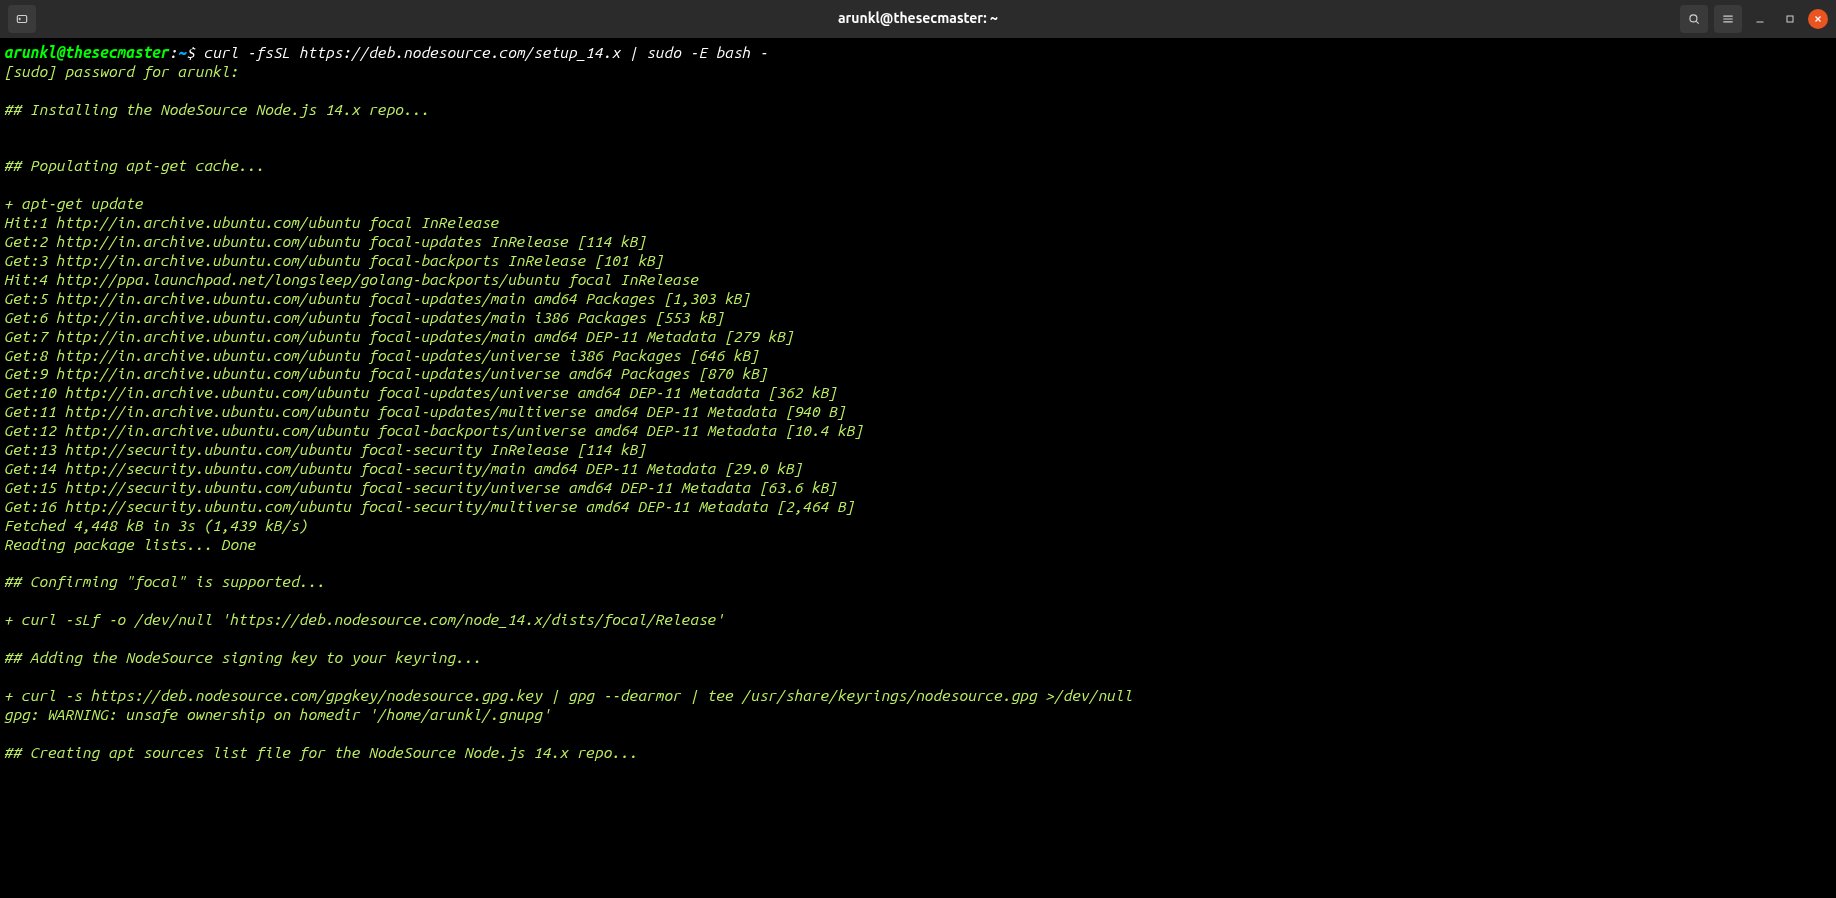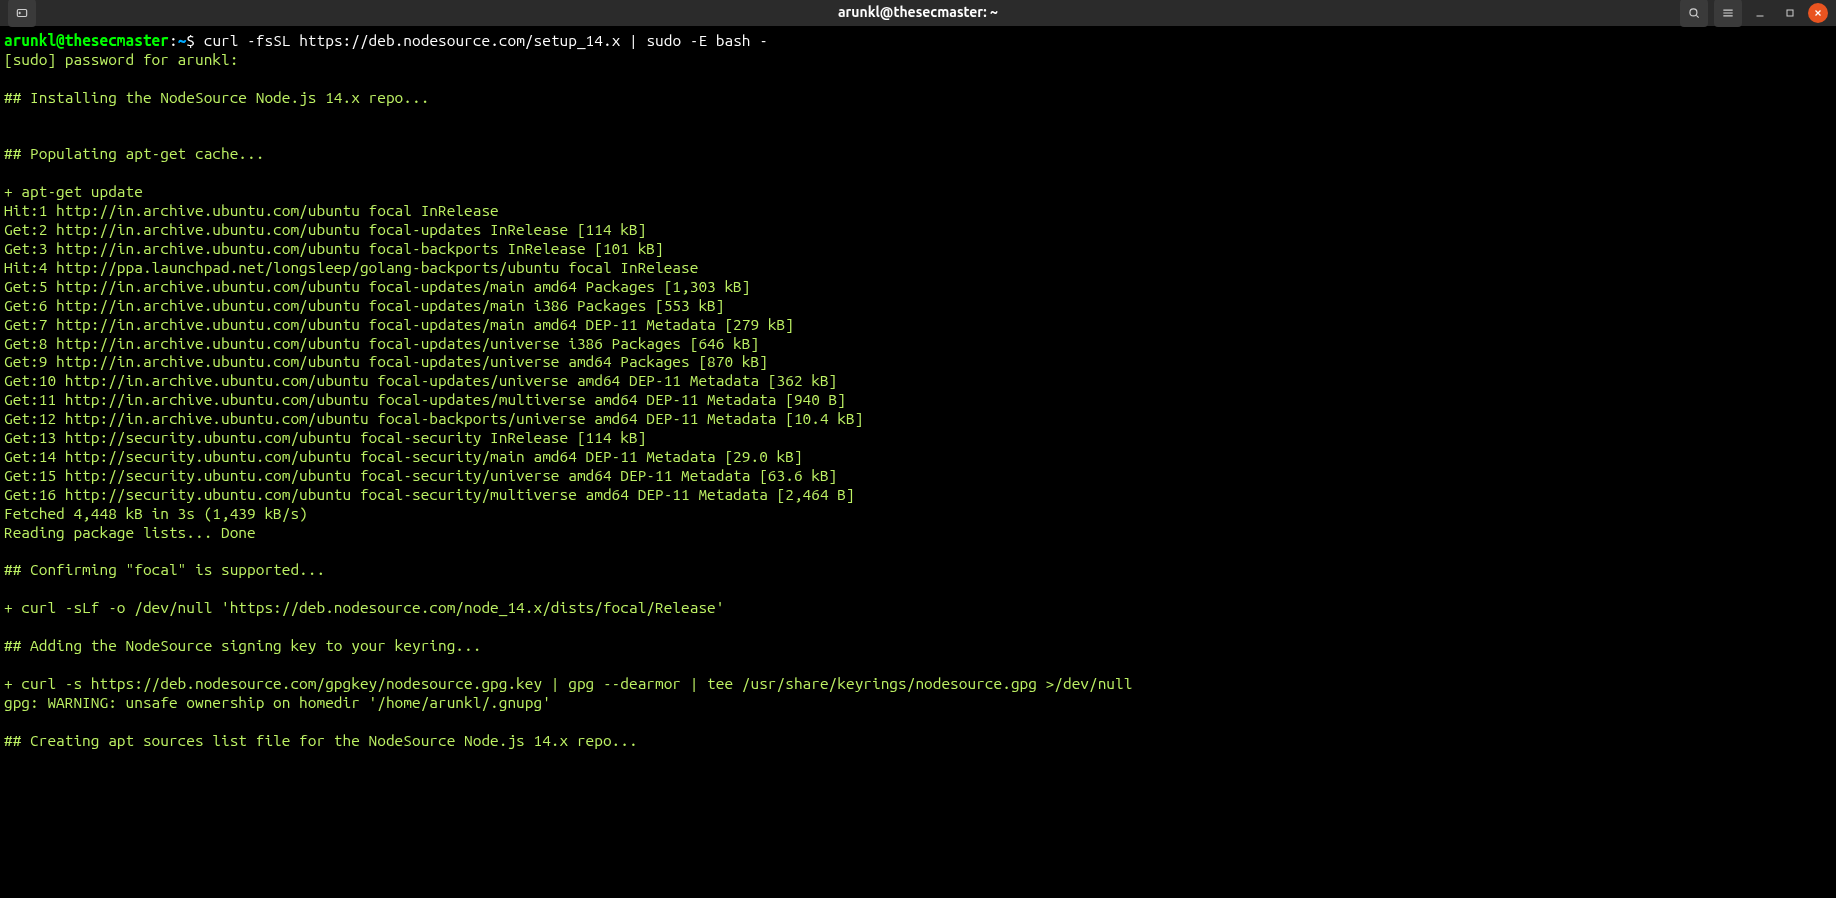--- a/index.html
+++ b/index.html
@@ -13,21 +13,21 @@
     overflow: hidden;
   }
   .window {
     width: 1836px;
     height: 898px;
     background: #000;
     display: flex;
     flex-direction: column;
   }
   .titlebar {
-    height: 26px;
+    height: 38px;
     background: #2b2b2b;
     display: flex;
     align-items: center;
     color: #e6e6e6;
     font-family: Ubuntu, "Segoe UI", sans-serif;
     font-size: 14px;
     position: relative;
   }
   .titlebar .left-group {
     display: flex;
@@ -80,21 +80,21 @@
   }
   .win-ctrl svg { width: 12px; height: 12px; }
 
   .terminal-body {
     flex: 1;
     background: #000;
     padding: 6px 4px 0 4px;
     white-space: pre;
     overflow: hidden;
   }
-  .line { display: block; }
+  .line { display: block; font-style: italic; }
   .c-green { color: #bef264; }
   .prompt-user { color: #00ff00; font-weight: bold; }
   .prompt-host { color: #00ff00; font-weight: bold; }
   .prompt-path { color: #00aaff; font-weight: bold; }
   .prompt-sep { color: #ffffff; }
   .cmd-text { color: #ffffff; }
 </style>
 </head>
 <body>
 

